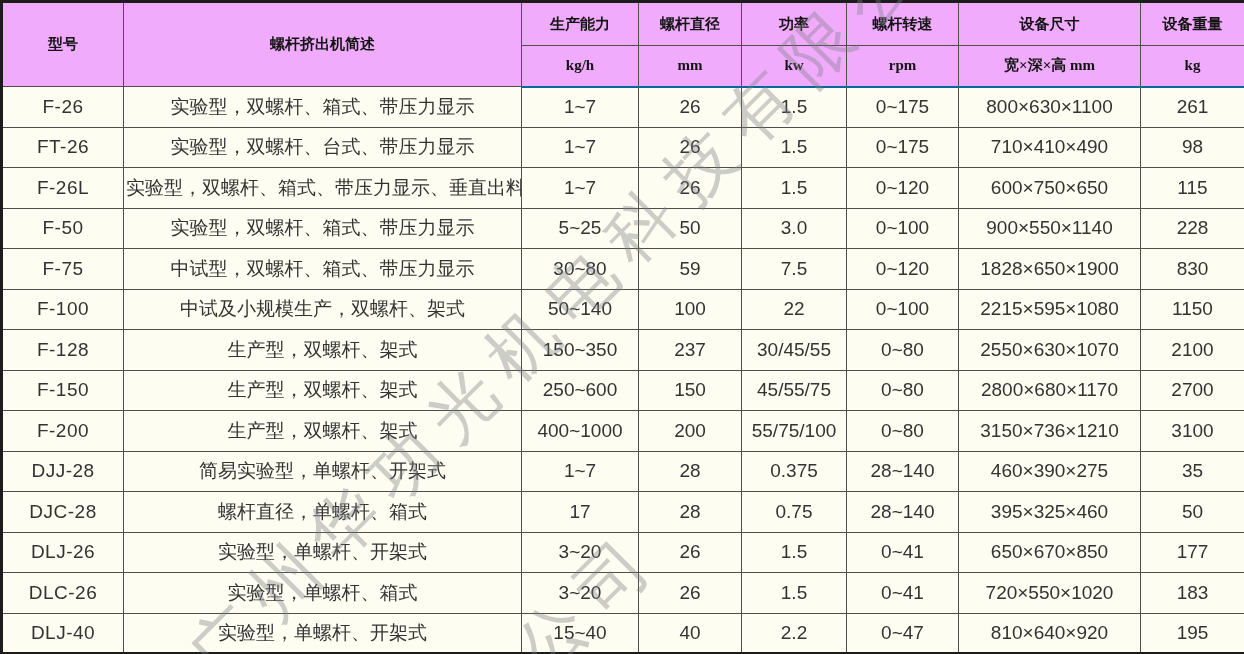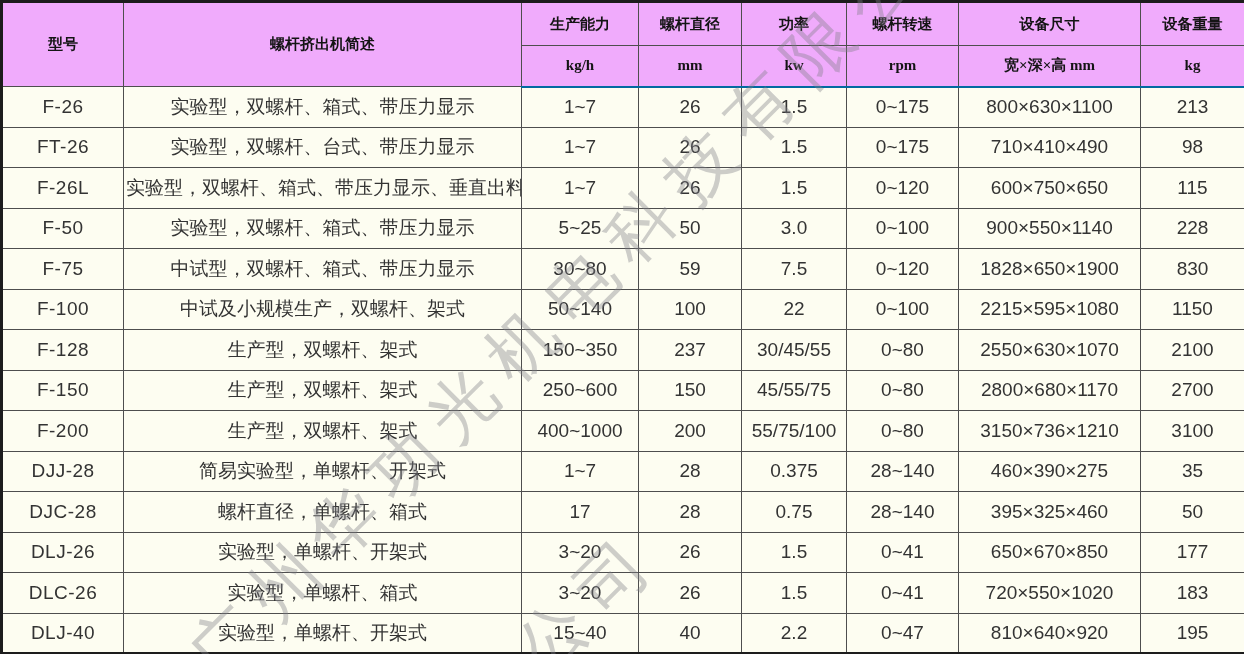--- a/index.html
+++ b/index.html
@@ -96,21 +96,21 @@
     </thead>
     <tbody id="spec-body">
         <tr>
           <td class="c-model">F-26</td>
           <td class="c-desc">实验型，双螺杆、箱式、带压力显示</td>
           <td class="c-capacity">1~7</td>
           <td class="c-diameter">26</td>
           <td class="c-power">1.5</td>
           <td class="c-speed">0~175</td>
           <td class="c-size">800×630×1100</td>
-          <td class="c-weight">213</td>
+          <td class="c-weight">261</td>
         </tr>
         <tr>
           <td class="c-model">FT-26</td>
           <td class="c-desc">实验型，双螺杆、台式、带压力显示</td>
           <td class="c-capacity">1~7</td>
           <td class="c-diameter">26</td>
           <td class="c-power">1.5</td>
           <td class="c-speed">0~175</td>
           <td class="c-size">710×410×490</td>
           <td class="c-weight">98</td>

